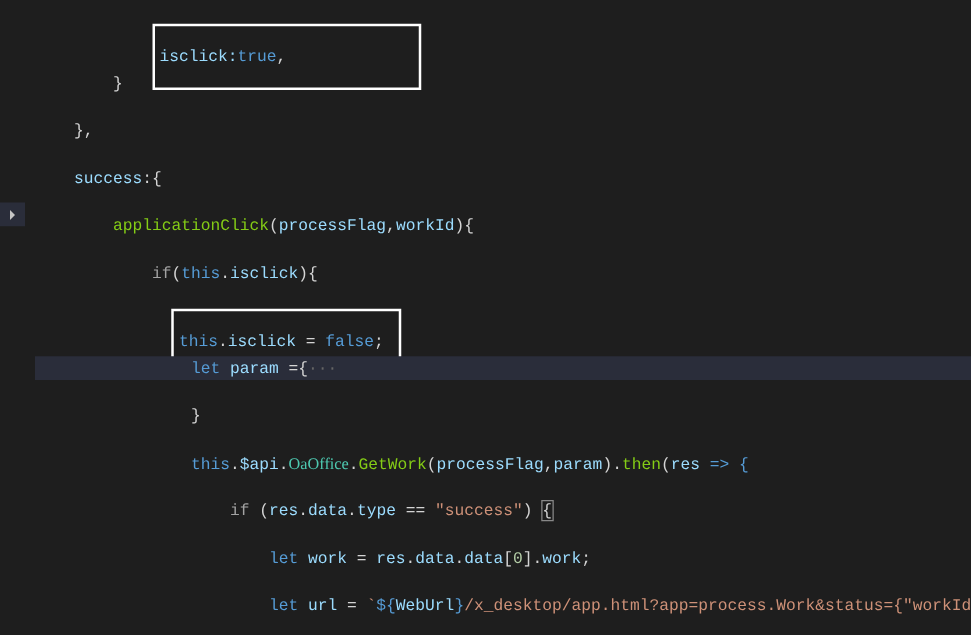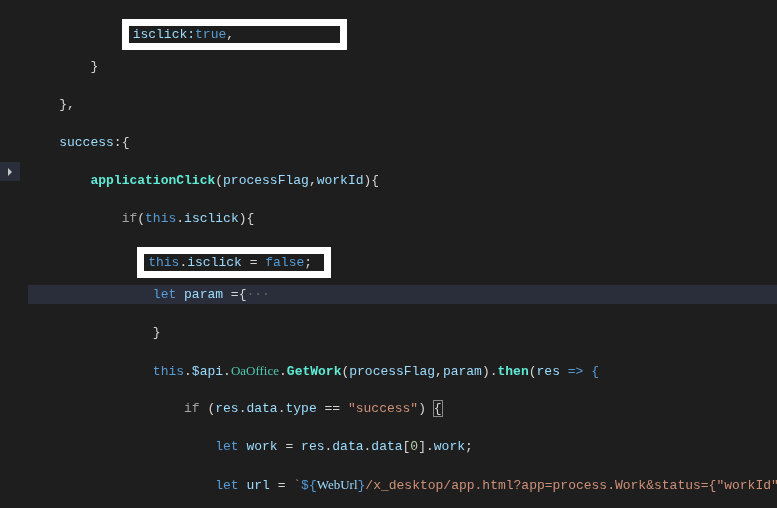--- a/index.html
+++ b/index.html
@@ -39,35 +39,35 @@
     font-size: 12px;
     cursor: pointer;
     background: #2a2d3a;
   }
   .fold-marker svg {
     width: 16px;
     height: 16px;
     fill: #c5c5c5;
   }
   .redbox {
-    border: 7px solid #ffffff;
-    padding: 0 4px;
+    border: 2px solid #ffffff;
+    padding: 16px 4px;
     display: inline-block;
     line-height: 17px;
   }
   .tok-kw   { color: #569cd6; } 
   .tok-ctrl { color: #a3a3a3; } 
   .tok-id   { color: #9cdcfe; } 
-  .tok-func { color: #5eead4; font-weight: bold; } 
+  .tok-func { color: #84cc16; } 
   .tok-str  { color: #ce9178; } 
   .tok-num  { color: #b5cea8; } 
   .tok-punc { color: #d4d4d4; }
   .tok-type { color: #4ec9b0; font-family: Liberation Serif, serif; }
   .tok-tmpl { color: #569cd6; } 
-  .tok-tmplc{ color: #9cdcfe; font-family: Liberation Serif, serif; }
+  .tok-tmplc{ color: #9cdcfe; }
   .tok-fold { color: #666; }
   .tok-paren-hl {
     border: 1px solid #888;
     margin: -1px;
   }
 </style>
 </head>
 <body>
 
 <div class="fold-marker">

